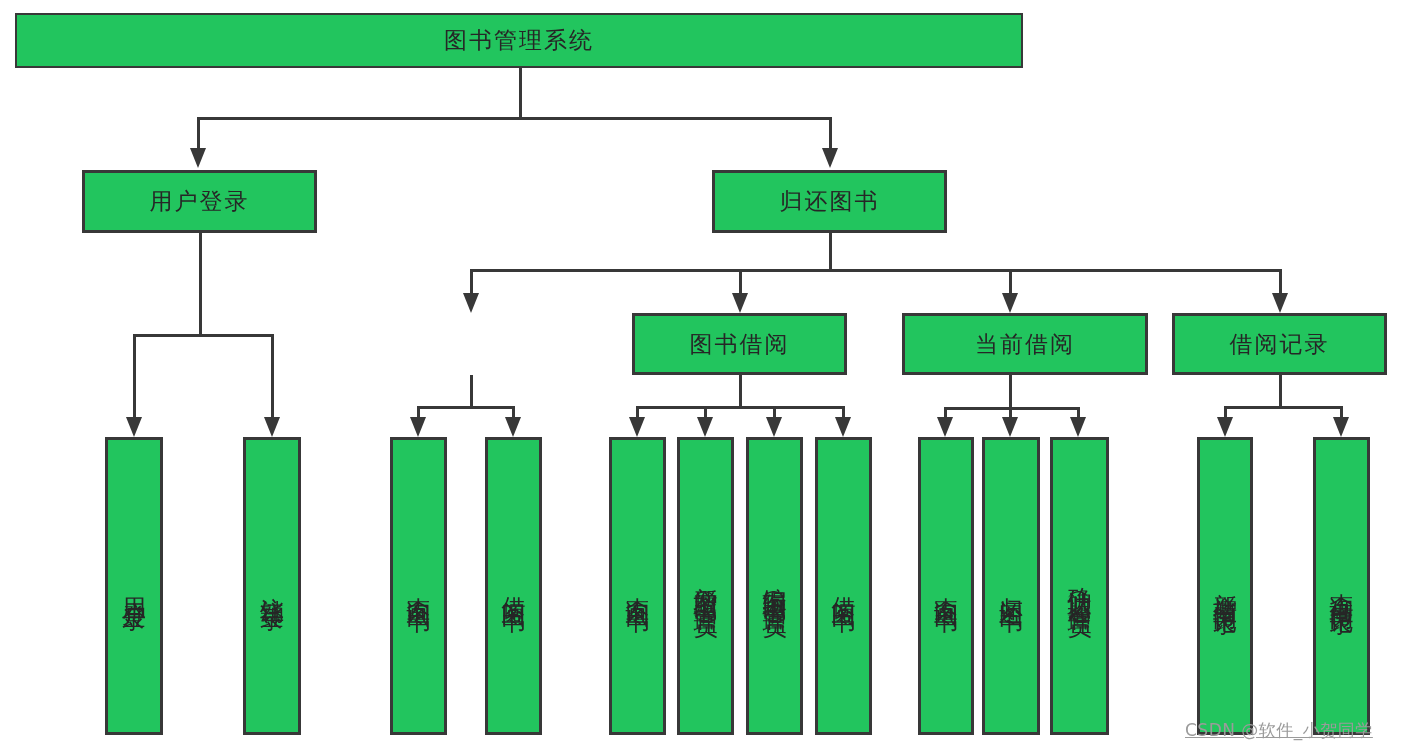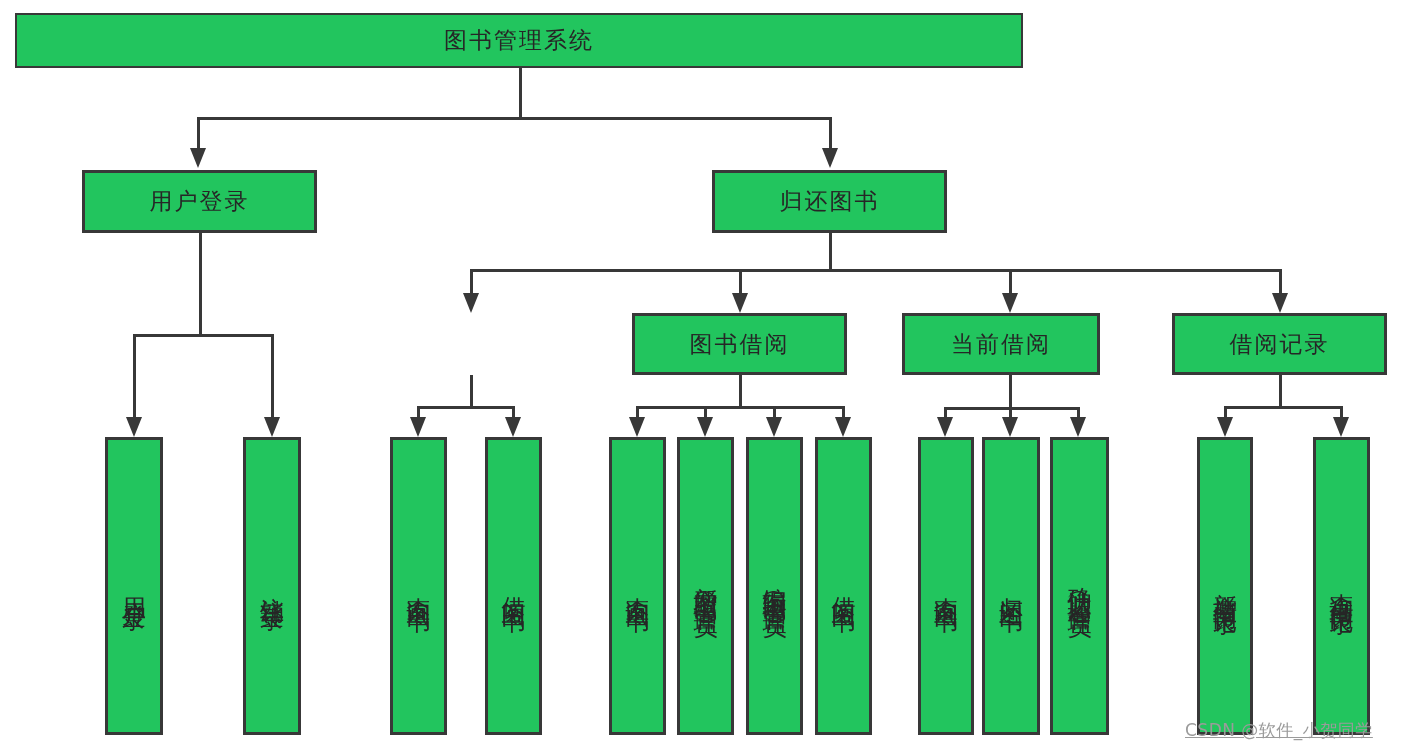--- a/index.html
+++ b/index.html
@@ -116,21 +116,21 @@
     </div>
     <div class="node h" style="left: 82px; top: 170px; width: 235px; height: 63px;">
       <span>用户登录</span>
     </div>
     <div class="node h" style="left: 712px; top: 170px; width: 235px; height: 63px;">
       <span>归还图书</span>
     </div>
     <div class="node h" style="left: 632px; top: 313px; width: 215px; height: 62px;">
       <span>图书借阅</span>
     </div>
-    <div class="node h" style="left: 902px; top: 313px; width: 198px; height: 62px;">
+    <div class="node h" style="left: 902px; top: 313px; width: 246px; height: 62px;">
       <span>当前借阅</span>
     </div>
     <div class="node h" style="left: 1172px; top: 313px; width: 215px; height: 62px;">
       <span>借阅记录</span>
     </div>
     <div class="node v" style="left: 105px; top: 437px; width: 58px; height: 298px;">
       <span>用户登录</span>
     </div>
     <div class="node v" style="left: 243px; top: 437px; width: 58px; height: 298px;">
       <span>注销登录</span>

